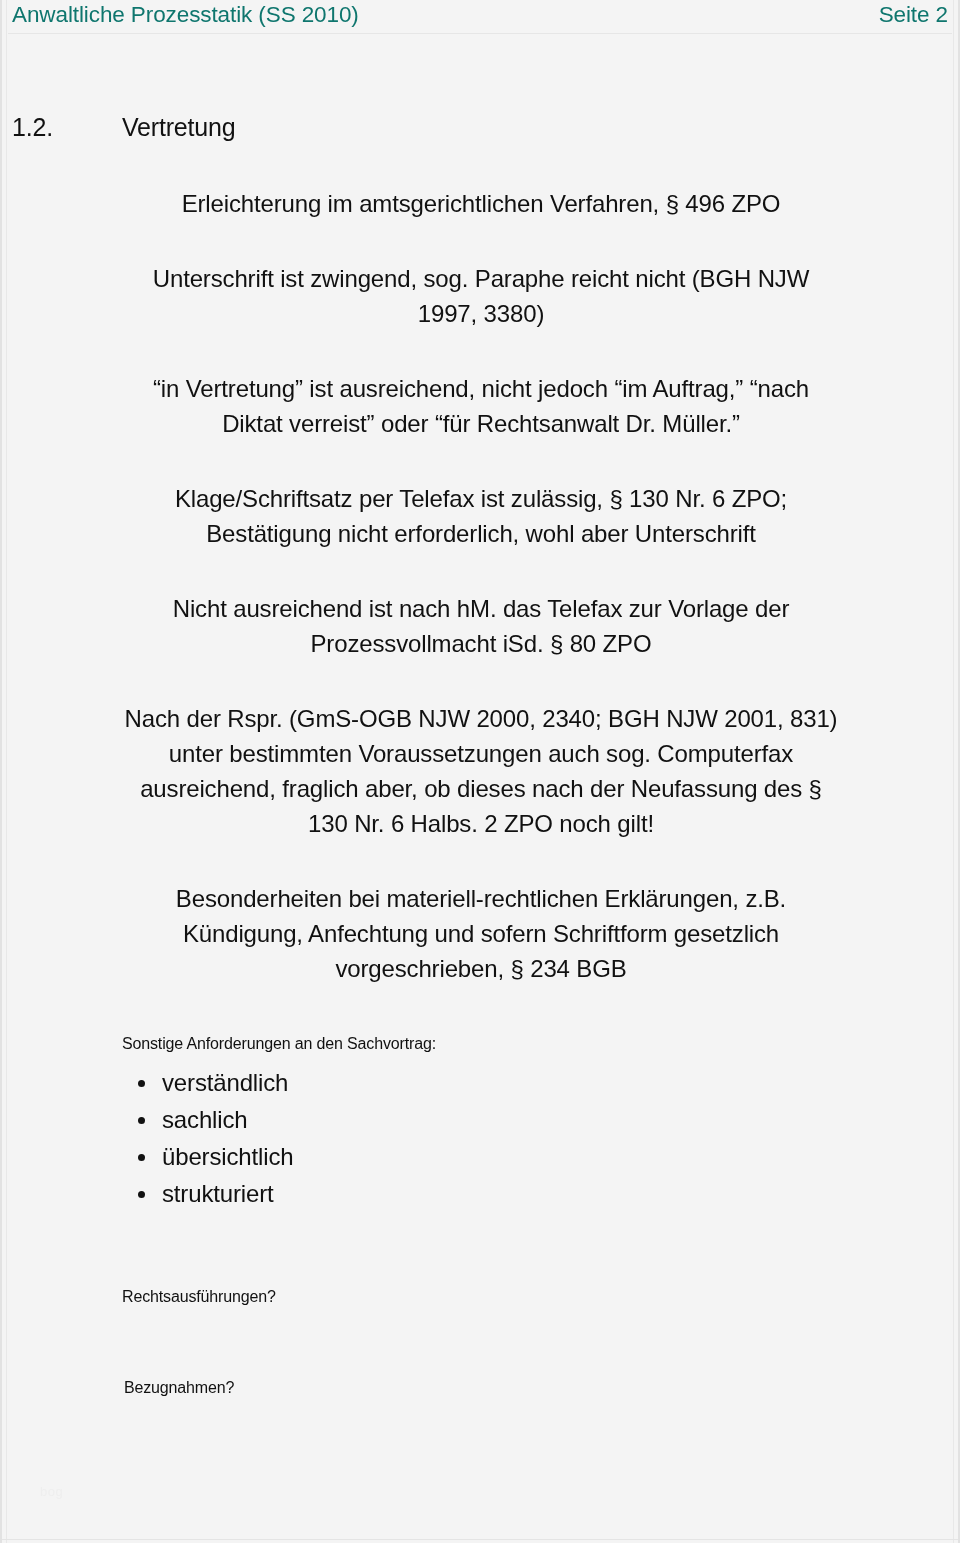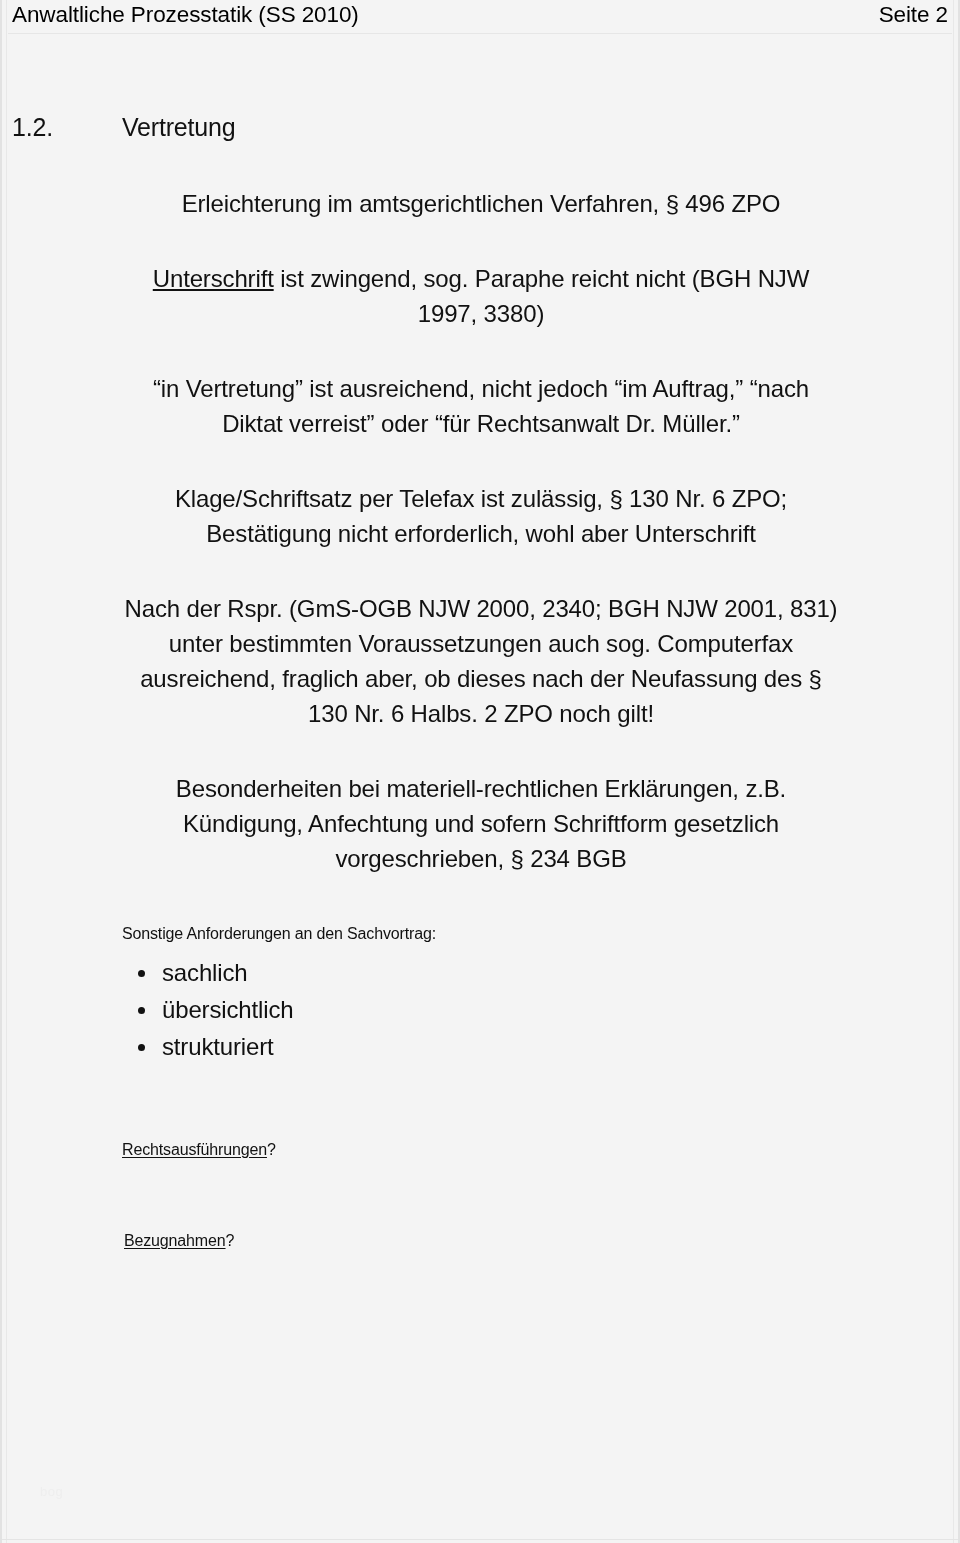--- a/index.html
+++ b/index.html
@@ -47,21 +47,21 @@
     top: 0;
     left: 10px;
     right: 10px;
     height: 33px;
     display: flex;
     align-items: flex-start;
     justify-content: space-between;
     font-size: 22.5px;
     line-height: 30px;
     letter-spacing: -0.1px;
-    color: #000000;
+    color: #0f766e;
     white-space: nowrap;
   }
   .header-rule {
     position: absolute;
     top: 33px;
     left: 6px;
     right: 6px;
     height: 1px;
     background: #e6e6e6;
   }
@@ -99,21 +99,21 @@
   }
 
   p.para {
     margin: 0 0 32px 0;
     text-align: justify;
     text-justify: inter-word;
   }
   p.para.flush { text-align: left; }
   p.para.loose { margin-bottom: 40px; text-align: center; }
 
-  .u { text-decoration: underline; text-underline-offset: 2px; }
+  .u { text-underline-offset: 2px; }
 
   ul.bullets {
     list-style: none;
     margin: 0 0 34px 0;
     padding: 0;
   }
   ul.bullets li {
     position: relative;
     padding-left: 40px;
     margin: 0 0 2px 0;
@@ -180,30 +180,35 @@
     <div class="body-block">
 
       <p class="para flush loose">Erleichterung im amtsgerichtlichen Verfahren, § 496 ZPO</p>
 
       <p class="para loose"><span class="u">Unterschrift</span><span> ist zwingend, sog. Paraphe reicht nicht (BGH NJW 1997, 3380)</span></p>
 
       <p class="para loose">“in Vertretung” ist ausreichend, nicht jedoch “im Auftrag,” “nach Diktat verreist” oder “für Rechtsanwalt Dr. Müller.”</p>
 
       <p class="para loose">Klage/Schriftsatz per Telefax ist zulässig, § 130 Nr. 6 ZPO; Bestätigung nicht erforderlich, wohl aber Unterschrift</p>
 
+      <p class="para loose">Nicht ausreichend ist nach hM. das Telefax zur Vorlage der Prozessvollmacht iSd. § 80 ZPO</p>
 
       <p class="para loose">Nach der Rspr. (GmS-OGB NJW 2000, 2340; BGH NJW 2001, 831) unter bestimmten Voraussetzungen auch sog. Computerfax ausreichend, fraglich aber, ob dieses nach der Neufassung des § 130 Nr. 6 Halbs. 2 ZPO noch gilt!</p>
 
       <p class="para loose">Besonderheiten bei materiell-rechtlichen Erklärungen, z.B. Kündigung, Anfechtung und sofern Schriftform gesetzlich vorgeschrieben, § 234 BGB</p>
 
       <div class="group">
         <p class="sub-heading">Sonstige Anforderungen an den Sachvortrag:</p>
         <ul class="bullets">
           <li>
             <span class="dot"></span>
+            <span>verständlich</span>
+          </li>
+          <li>
+            <span class="dot"></span>
             <span>sachlich</span>
           </li>
           <li>
             <span class="dot"></span>
             <span>übersichtlich</span>
           </li>
           <li>
             <span class="dot"></span>
             <span>strukturiert</span>
           </li>

